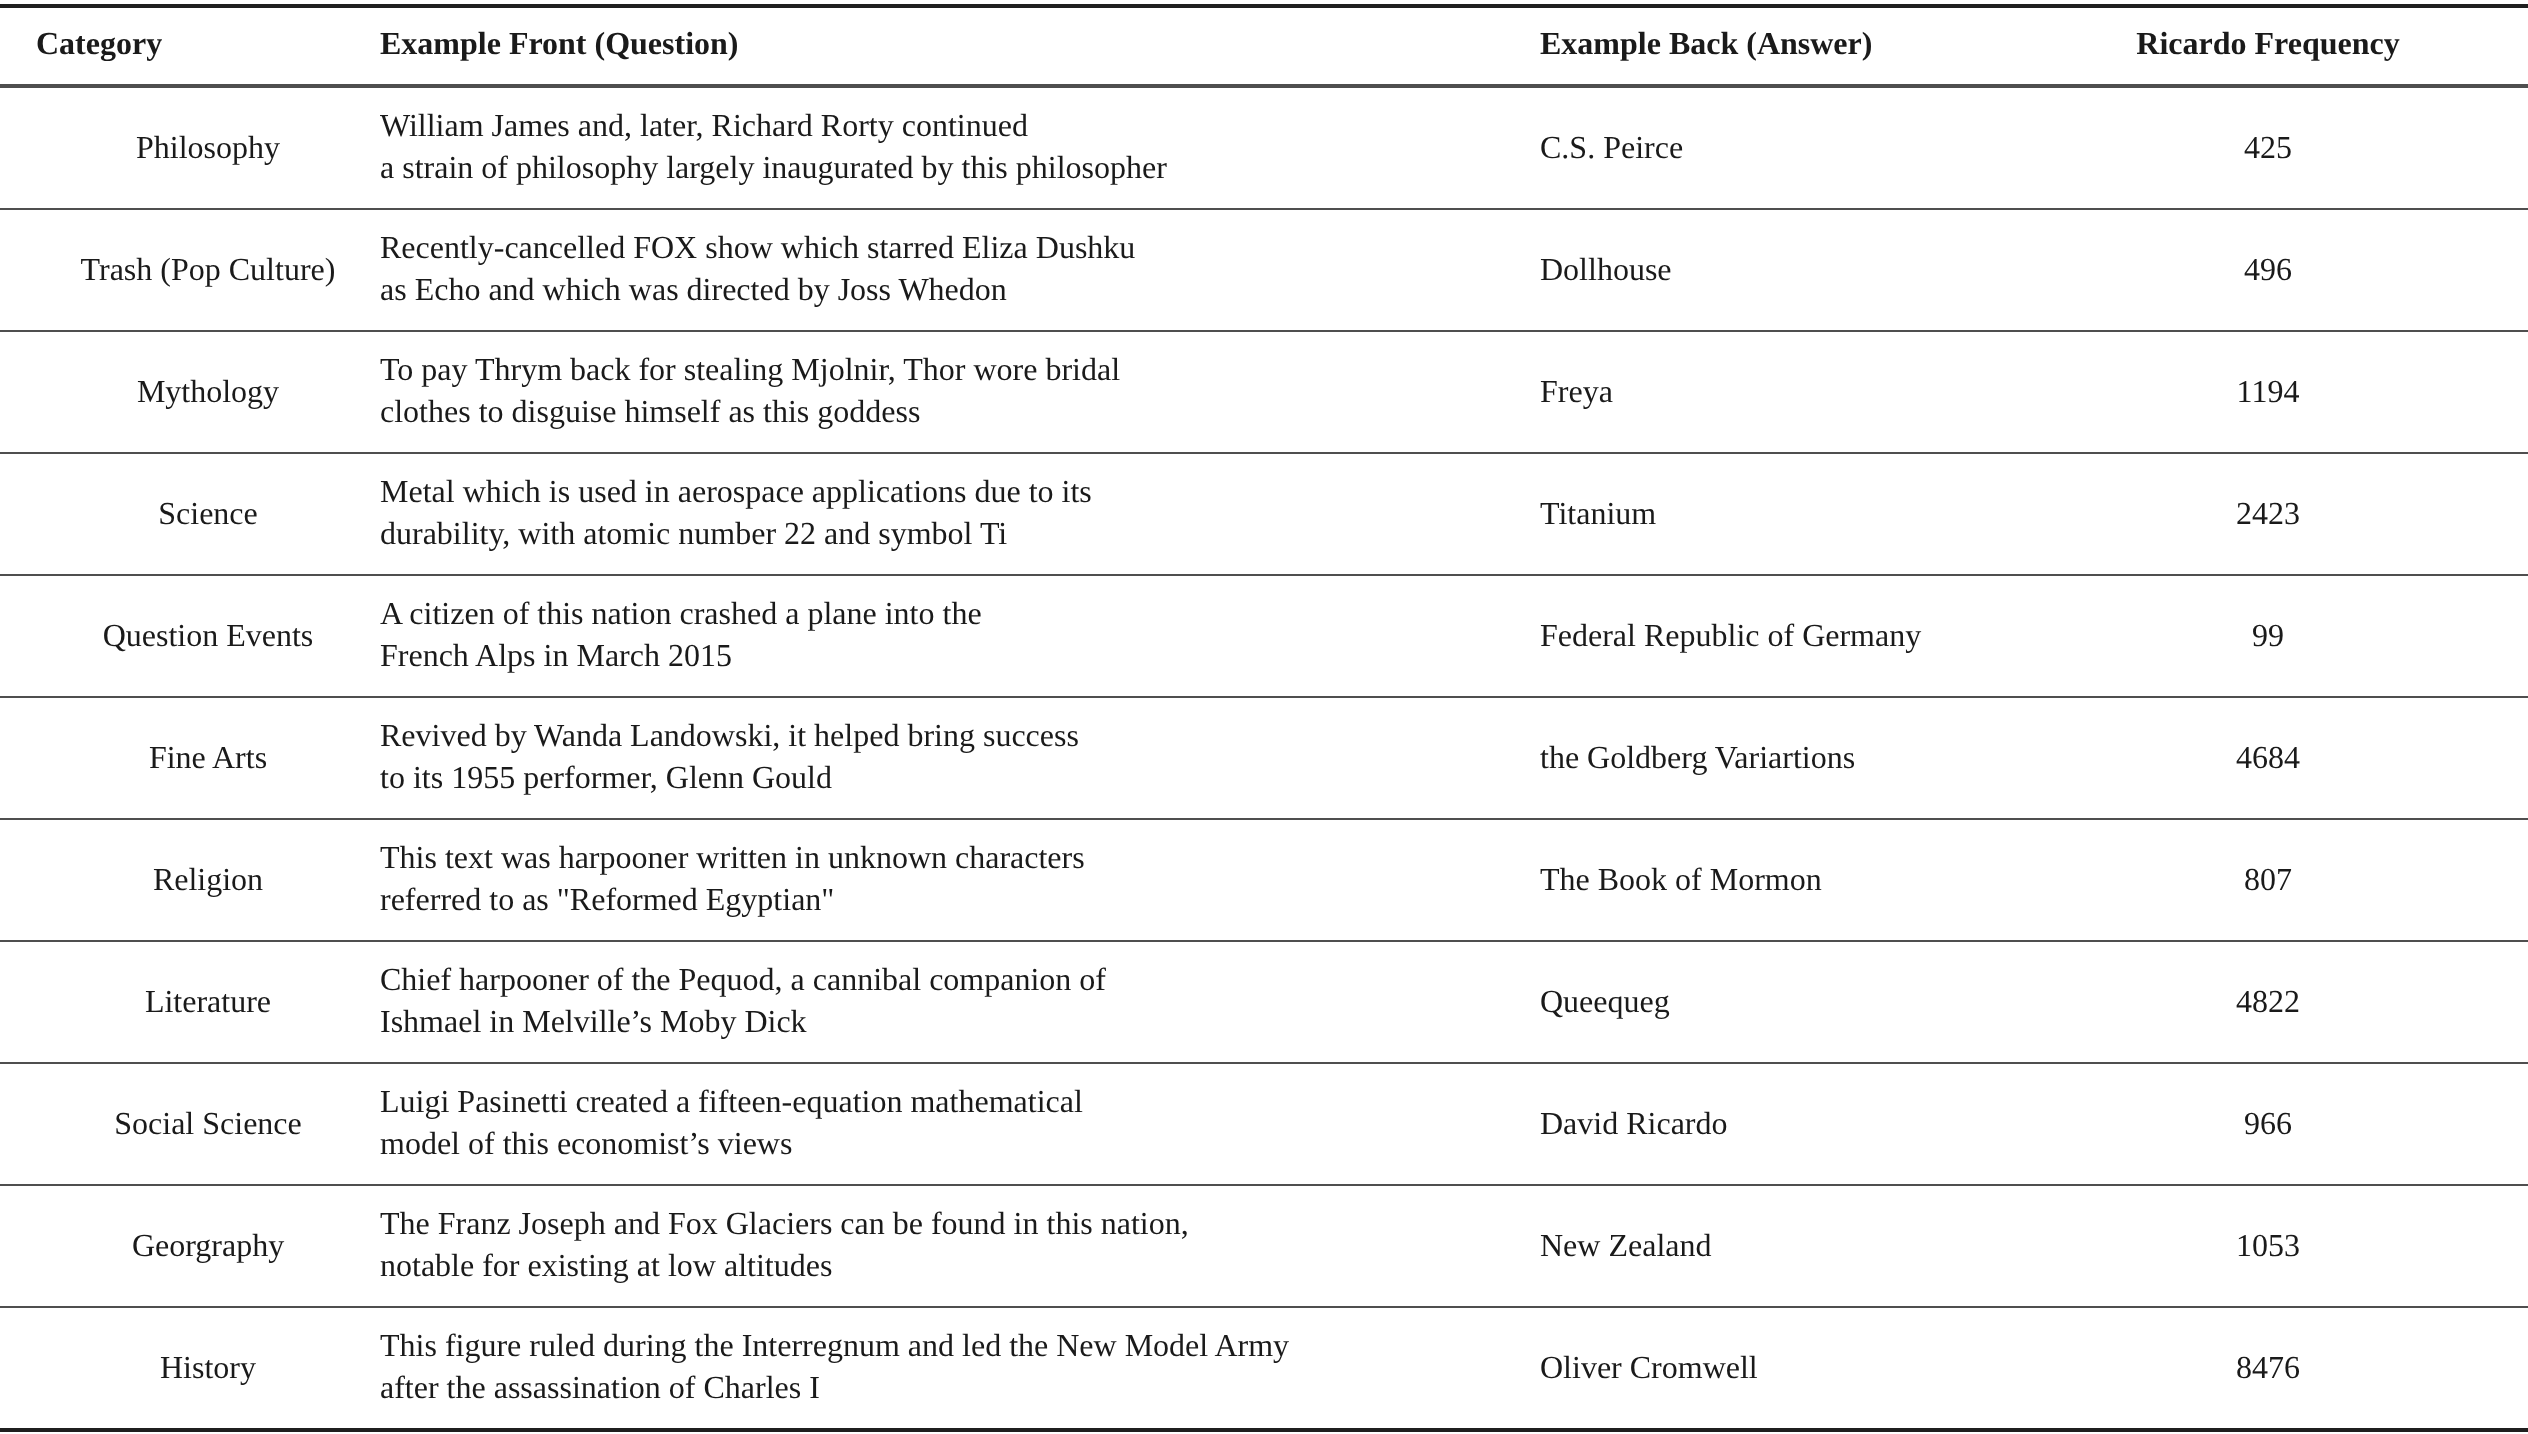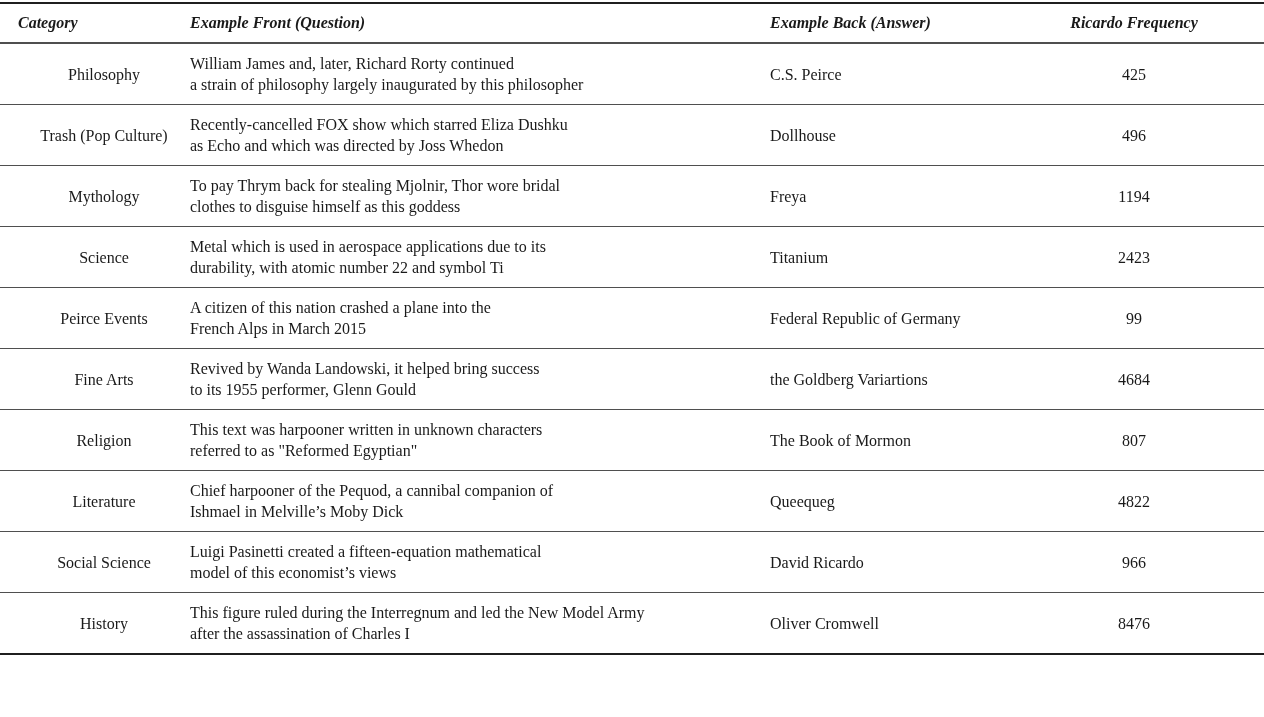--- a/index.html
+++ b/index.html
@@ -21,21 +21,20 @@
     border-bottom: 2px solid #1f1f1f;
   }
   .paper-table th {
     font-weight: bold;
     font-size: 16px;
     text-align: left;
     vertical-align: middle;
     border-bottom: 2px solid #4f4f4f;
     height: 38px;
     padding: 0;
-    font-style: italic;
   }
   .paper-table td {
     font-size: 16px;
     line-height: 21px;
     vertical-align: middle;
     padding: 0;
     height: 60px;
     border-bottom: 1px solid #4f4f4f;
   }
   .paper-table tbody tr:last-child td {
@@ -96,21 +95,21 @@
     <tr>
       <td class="col-category">Science</td>
       <td>
         <div class="q-line">Metal which is used in aerospace applications due to its</div>
         <div class="q-line">durability, with atomic number 22 and symbol Ti</div>
       </td>
       <td>Titanium</td>
       <td class="col-frequency">2423</td>
     </tr>
     <tr>
-      <td class="col-category">Peirce Events</td>
+      <td class="col-category">Question Events</td>
       <td>
         <div class="q-line">A citizen of this nation crashed a plane into the</div>
         <div class="q-line">French Alps in March 2015</div>
       </td>
       <td>Federal Republic of Germany</td>
       <td class="col-frequency">99</td>
     </tr>
     <tr>
       <td class="col-category">Fine Arts</td>
       <td>
@@ -141,20 +140,29 @@
     <tr>
       <td class="col-category">Social Science</td>
       <td>
         <div class="q-line">Luigi Pasinetti created a fifteen-equation mathematical</div>
         <div class="q-line">model of this economist’s views</div>
       </td>
       <td>David Ricardo</td>
       <td class="col-frequency">966</td>
     </tr>
     <tr>
+      <td class="col-category">Georgraphy</td>
+      <td>
+        <div class="q-line">The Franz Joseph and Fox Glaciers can be found in this nation,</div>
+        <div class="q-line">notable for existing at low altitudes</div>
+      </td>
+      <td>New Zealand</td>
+      <td class="col-frequency">1053</td>
+    </tr>
+    <tr>
       <td class="col-category">History</td>
       <td>
         <div class="q-line">This figure ruled during the Interregnum and led the New Model Army</div>
         <div class="q-line">after the assassination of Charles I</div>
       </td>
       <td>Oliver Cromwell</td>
       <td class="col-frequency">8476</td>
     </tr>
   </tbody>
 </table>

